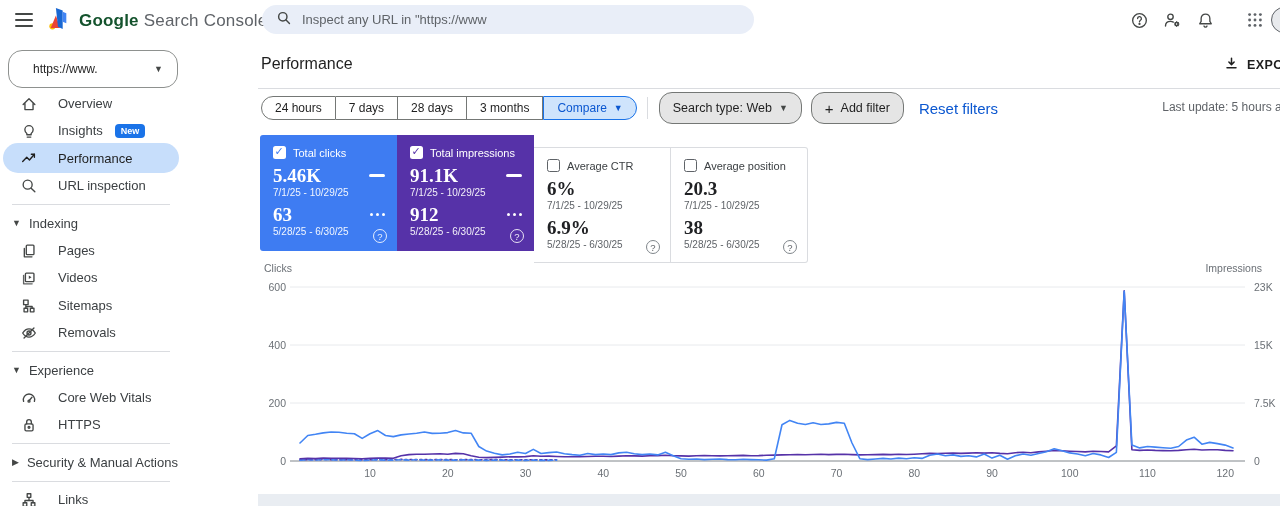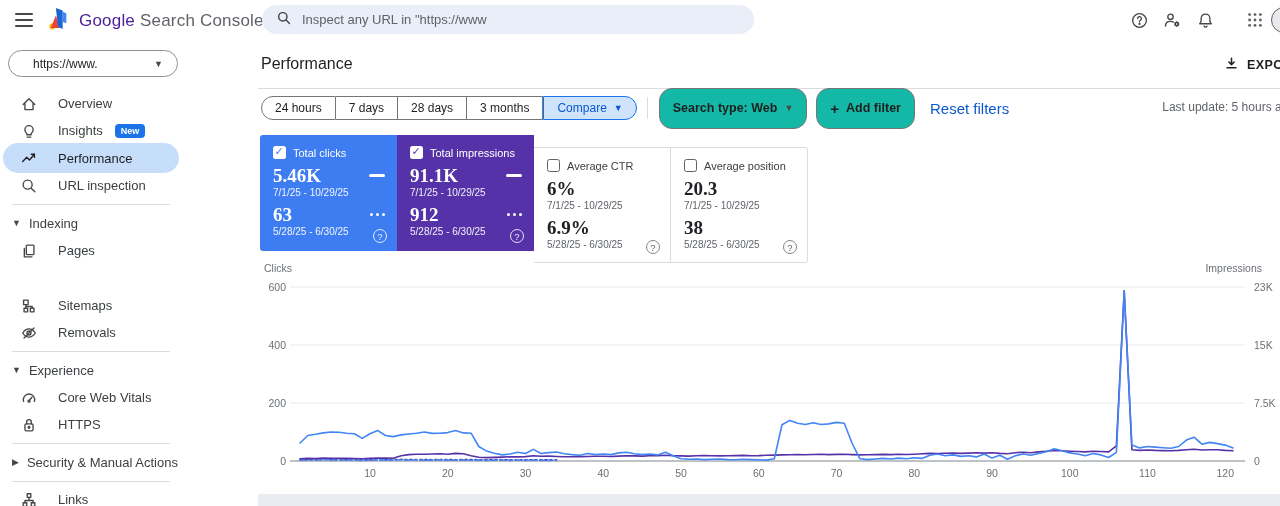--- a/index.html
+++ b/index.html
@@ -5,34 +5,34 @@
   * { margin:0; padding:0; box-sizing:border-box; }
   html,body { width:1280px; height:506px; overflow:hidden; background:#fff;
     font-family:"Liberation Sans","DejaVu Sans",sans-serif; color:#1f1f1f; }
 
   
   #topbar { position:absolute; top:0; left:0; width:1280px; height:40px; background:#fff; z-index:5; }
   #hamburger { position:absolute; left:15px; top:13px; width:18px; height:14px; cursor:pointer; }
   #hamburger span { display:block; height:2px; background:#444746; margin-bottom:4px; border-radius:1px; }
   #logo { position:absolute; left:46px; top:6px; display:flex; align-items:center; gap:8px; }
   #logo-text { font-size:17px; color:#5f6368; letter-spacing:.2px; }
-  #logo-text b { font-weight:400; color:#4c1d95; }
+  #logo-text b { font-weight:700; color:#14532d; }
   #searchbox { position:absolute; left:262px; top:5px; width:492px; height:29px; background:#e9eef8;
     border-radius:15px; display:flex; align-items:center; padding:0 14px; gap:10px; }
   #searchbox input { border:none; outline:none; background:transparent; font-size:13px; width:100%;
     color:#3c4043; font-family:inherit; }
   #searchbox input::placeholder { color:#5f6368; }
   .tb-icon { position:absolute; top:8px; width:24px; height:24px; display:flex; align-items:center;
     justify-content:center; cursor:pointer; }
   #avatar { position:absolute; top:7px; left:1271px; width:26px; height:26px; border-radius:50%;
     border:1.5px solid #5f6368; background:#e8eaed; }
 
   
   #sidebar { position:absolute; top:40px; left:0; width:258px; height:466px; background:#fff; z-index:4; }
-  #property { position:absolute; left:8px; top:10px; width:170px; height:27px; border:1px solid #8e918f;
+  #property { position:absolute; left:8px; top:10px; width:170px; height:38px; border:1px solid #8e918f;
     border-radius:14px; display:flex; align-items:center; padding:0 14px 0 24px; font-size:12px;
     color:#1f1f1f; cursor:pointer; }
   #property .caret { margin-left:auto; font-size:9px; color:#444746; }
   .nav-row { position:absolute; left:0; width:258px; height:27px; display:flex; align-items:center;
     padding-left:20px; gap:20px; font-size:13px; color:#3c4043; cursor:pointer; }
   .nav-row .nicon { width:18px; height:18px; flex:0 0 18px; display:flex; align-items:center; }
   .nav-row svg { stroke:#444746; fill:none; stroke-width:1.5; stroke-linecap:round; stroke-linejoin:round; }
   #nav-performance { left:3px; width:176px; background:#c7defb; border-radius:15px; height:30px;
     padding-left:17px; font-weight:500; color:#1f1f1f; }
   .badge-new { background:#1a73e8; color:#fff; font-size:9px; font-weight:600; padding:2px 6px;
@@ -51,23 +51,23 @@
 
   
   #filter-row { position:absolute; left:3px; top:55px; height:26px; display:flex; align-items:center; }
   .seg { height:24px; line-height:22px; border:1px solid #747775; border-left:none; padding:0 13px;
     font-size:12px; color:#1f1f1f; background:#fff; cursor:pointer; white-space:nowrap; }
   .seg.first { border-left:1px solid #747775; border-radius:12px 0 0 12px; }
   .seg.compare { background:#cfe4fc; border:1px solid #1a73e8; border-radius:0 12px 12px 0;
     color:#0b57d0; font-weight:500; display:flex; align-items:center; gap:7px; }
   .seg.compare .caret { font-size:9px; color:#0b57d0; }
   .vdiv { width:1px; height:22px; background:#dadce0; margin:0 11px 0 10px; }
-  .pill-btn { height:41px; border:1px solid #747775; border-radius:13px; background:#14b8a6; display:flex;
+  .pill-btn { height:32px; border:1px solid #747775; border-radius:13px; background:#e5e5e5; display:flex;
     align-items:center; gap:7px; padding:0 13px; font-size:12.5px; color:#1f1f1f; cursor:pointer;
-    margin-right:9px; white-space:nowrap;font-weight:bold; }
+    margin-right:9px; white-space:nowrap; }
   .pill-btn .caret { font-size:9px; color:#444746; }
   .plus { font-size:15px; color:#1f1f1f; line-height:1; }
   #reset-filters { font-size:15px; font-weight:500; color:#0b57d0; cursor:pointer; margin-left:6px; }
   #last-update { position:absolute; right:-15px; top:60px; font-size:12px; color:#5f6368; white-space:nowrap; }
 
   
   #cards { position:absolute; left:2px; top:95px; display:flex; }
   .metric-card { width:137px; height:116px; position:relative; padding:11px 12px 0 13px; cursor:pointer; }
   .metric-card.plain { background:#fff; border:1px solid #dadce0; border-left:none;margin-top:12px; }
   .metric-card.c0 { border-radius:3px 0 0 3px; }
@@ -215,20 +215,30 @@
     <span>Indexing</span>
   </div>
   <div class="nav-row" style="top:197px">
     <span class="nicon">
       <svg width="18" height="18" viewBox="0 0 20 20">
           <rect x="7" y="3.5" width="8.5" height="10.5" rx="1"></rect>
           <path d="M4.8 7.2 v9.3 h8.5"></path>
         </svg>
     </span>
     <span>Pages</span>
+  </div>
+  <div class="nav-row" style="top:224px">
+    <span class="nicon">
+      <svg width="18" height="18" viewBox="0 0 20 20">
+          <rect x="6" y="4.5" width="9.5" height="9.5" rx="1"></rect>
+          <path d="M4 7 v9.5 h9.5" opacity=".85"></path>
+          <path d="M9.8 7.2 l3 2 -3 2 z" fill="#444746" stroke="none"></path>
+        </svg>
+    </span>
+    <span>Videos</span>
   </div>
   <div class="nav-row" style="top:252px">
     <span class="nicon">
       <svg width="18" height="18" viewBox="0 0 20 20">
           <rect x="4" y="3.5" width="5" height="5"></rect>
           <rect x="4.5" y="12.5" width="4" height="4"></rect>
           <rect x="11.5" y="12.5" width="4" height="4"></rect>
           <path d="M6.5 8.5 v2 M6.5 10.5 h7 M6.5 10.5 v2 M13.5 10.5 v2"></path>
         </svg>
     </span>

